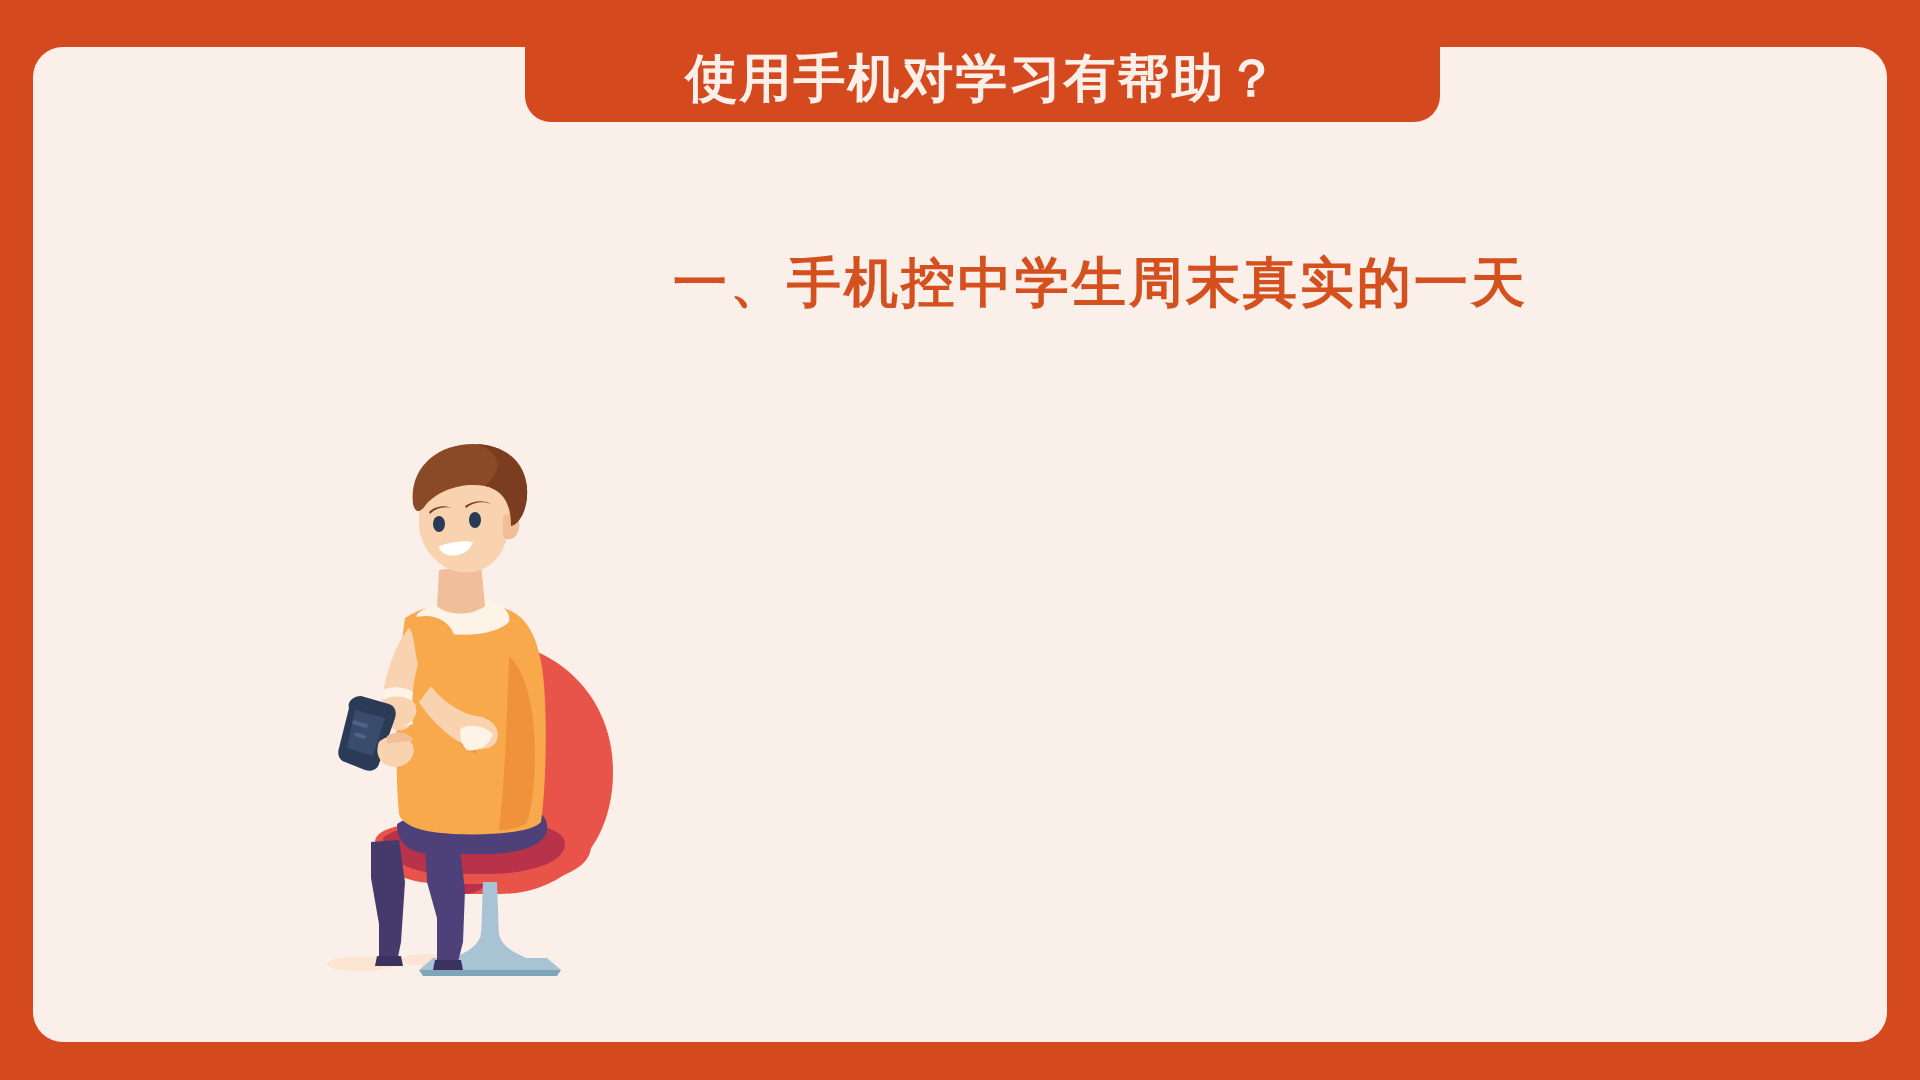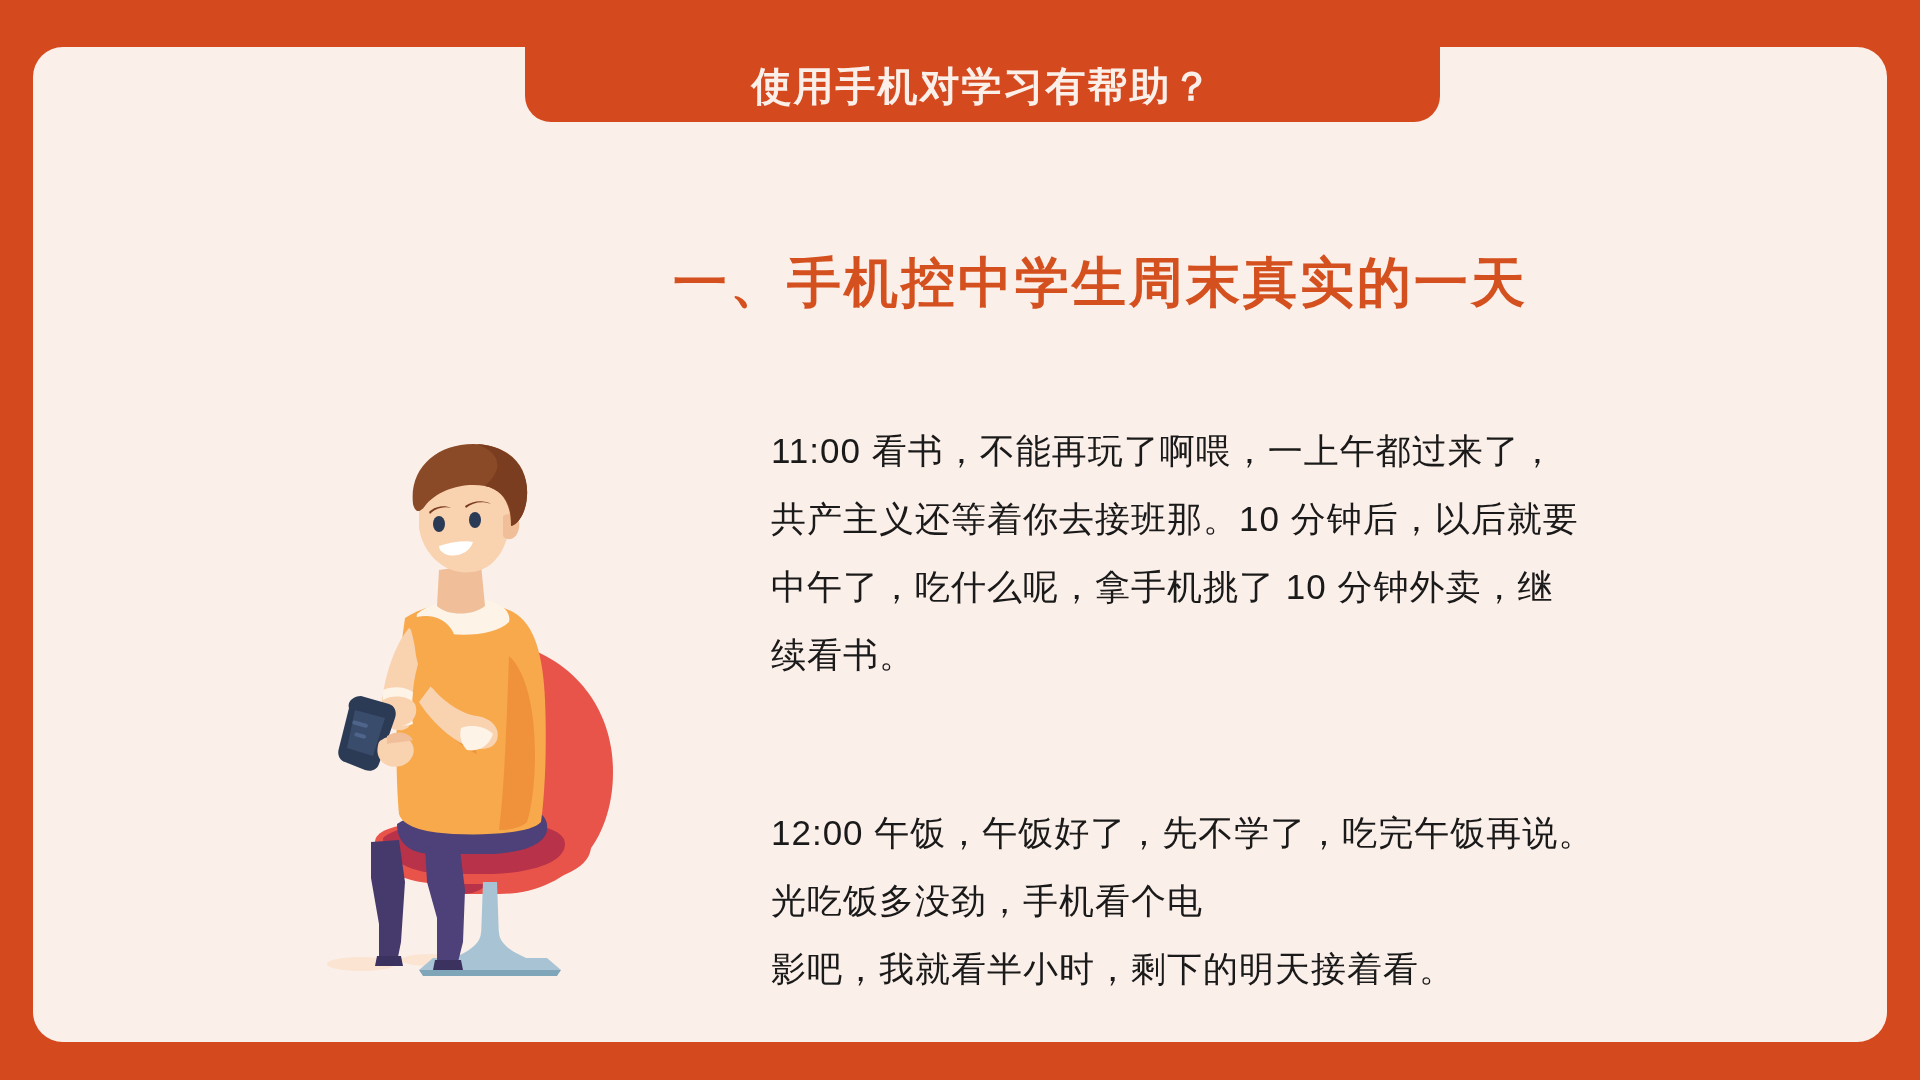--- a/index.html
+++ b/index.html
@@ -33,21 +33,21 @@
     border-bottom-left-radius:26px;
     border-bottom-right-radius:26px;
     z-index:5;
     display:flex;
     align-items:flex-end;
     justify-content:center;
     padding-bottom:8px;
   }
   .header-tab-title {
     color:#FBEFE9;
-    font-size:40px;
+    font-size:52px;
     font-weight:bold;
     letter-spacing:2px;
     white-space:nowrap;
   }
 
   
   .section-heading {
     position:absolute;
     left:640px; top:200px;
     width:1000px;
@@ -159,33 +159,17 @@
 
       <path d="M66 300 C74 292 90 292 98 300 C104 308 100 320 88 324 C72 328 60 316 66 300 Z" fill="#F9D2B0"></path>
       <path d="M74 294 C84 288 96 290 100 298 C94 300 82 300 74 302 Z" fill="#F0BE99"></path>
 
       <path d="M96 178 C112 170 132 174 140 190 C148 210 142 236 126 250 C112 244 104 226 102 206 C100 192 96 184 96 178 Z" fill="#F7A94B"></path>
     </svg>
   </div>
 
   <div class="section-heading">一、手机控中学生周末真实的一天</div>
 
-  <div class="body-col">
-
-    <div class="para">
-      <div class="line">11:00 看书，不能再玩了啊喂，一上午都过来了，</div>
-      <div class="line">共产主义还等着你去接班那。10 分钟后，以后就要</div>
-      <div class="line">中午了，吃什么呢，拿手机挑了 10 分钟外卖，继</div>
-      <div class="line">续看书。</div>
-    </div>
-
-    <div class="para">
-      <div class="line">12:00 午饭，午饭好了，先不学了，吃完午饭再说。</div>
-      <div class="line">光吃饭多没劲，手机看个电</div>
-      <div class="line">影吧，我就看半小时，剩下的明天接着看。</div>
-    </div>
-
-  </div>
 </div>
 
 <div class="header-tab">
   <span class="header-tab-title">使用手机对学习有帮助？</span>
 </div>
 
 </body></html>

